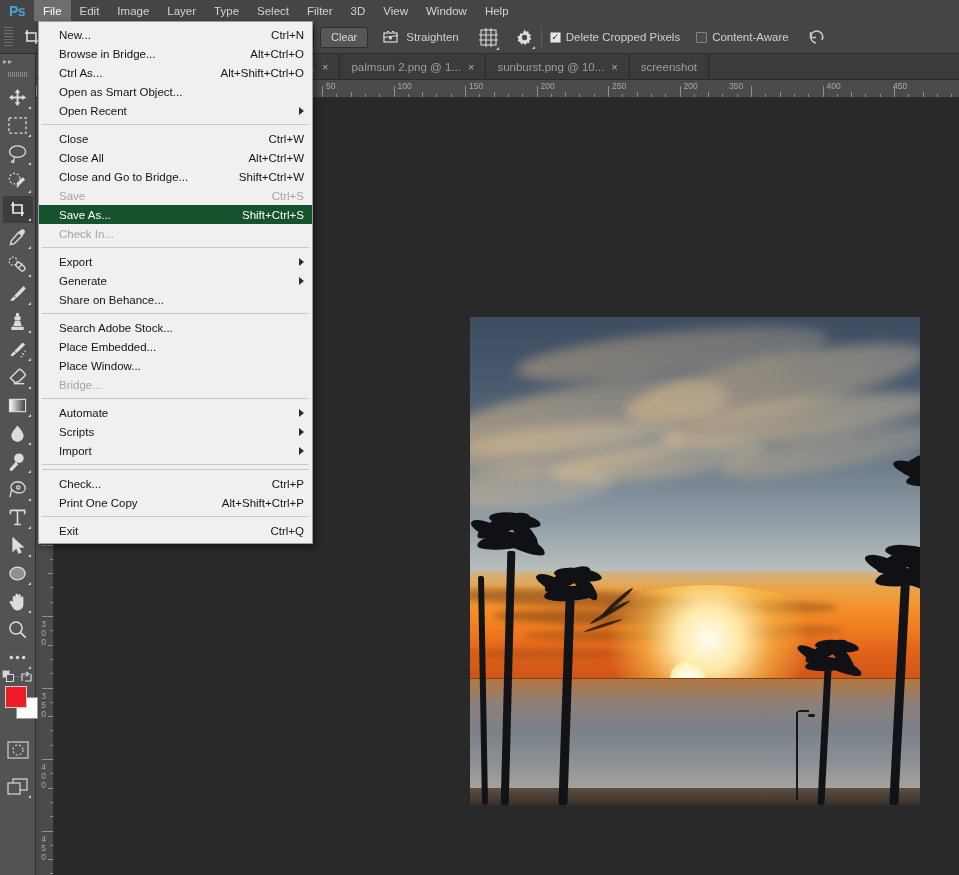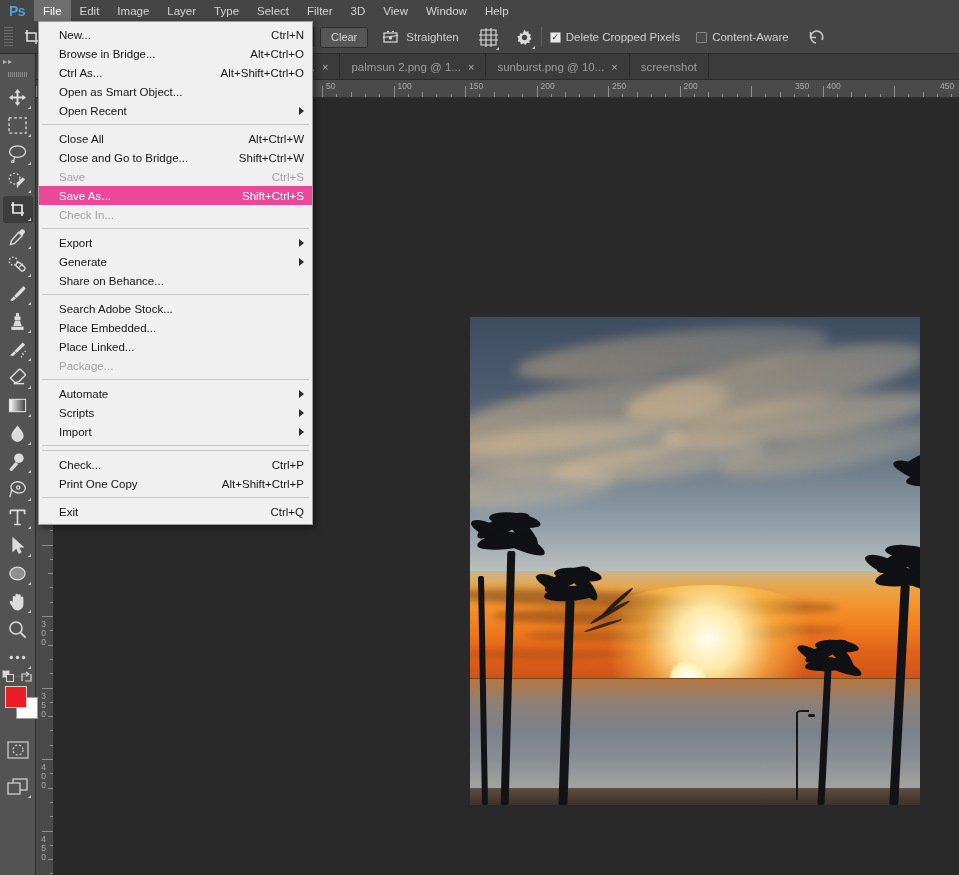--- a/index.html
+++ b/index.html
@@ -191,21 +191,21 @@
   #filemenu {
     position: absolute; top: 21px; left: 38px; width: 275px;
     background: #f0f0f0; border: 1px solid #9e9e9e;
     box-shadow: 2px 3px 7px rgba(0,0,0,.45); z-index: 50;
     padding: 3px 0 3px 0;
   }
   .mrow {
     position: relative; height: 19px; display: flex; align-items: center;
     padding: 0 8px 0 20px; font-size: 11.5px; color: #141414; white-space: nowrap;
   }
-  .mrow.hl { background: #ec4899; color: #ffffff; }
+  .mrow.hl { background: #14532d; color: #ffffff; }
   .mrow.dis { color: #a3a3a3; }
   .mrow .m-label { flex: 0 0 auto; }
   .mrow .m-accel { margin-left: auto; font-size: 11.5px; }
   .mrow.dis .m-accel { color: #a3a3a3; }
   .mrow .m-arrow {
     margin-left: auto; width: 0; height: 0;
     border-top: 4px solid transparent; border-bottom: 4px solid transparent;
     border-left: 5px solid #2b2b2b;
   }
   .msep { height: 1px; background: #c8c8c8; margin: 4px 3px; }
@@ -380,33 +380,33 @@
       <div class="h-tick" style="left: 600.6px; height: 5px;"></div>
       <div class="h-tick" style="left: 614.9px; height: 3px;"></div>
       <div class="h-tick" style="left: 629.2px; height: 3px;"></div>
       <div class="h-tick" style="left: 643.5px; height: 11px;"></div>
       <div class="h-num" style="left: 647.5px;">200</div>
       <div class="h-tick" style="left: 657.8px; height: 3px;"></div>
       <div class="h-tick" style="left: 672.1px; height: 5px;"></div>
       <div class="h-tick" style="left: 686.4px; height: 3px;"></div>
       <div class="h-tick" style="left: 700.7px; height: 3px;"></div>
       <div class="h-tick" style="left: 715px; height: 11px;"></div>
-      <div class="h-num" style="left: 759px;">350</div>
+      <div class="h-num" style="left: 693px;">350</div>
       <div class="h-tick" style="left: 729.3px; height: 3px;"></div>
       <div class="h-tick" style="left: 743.6px; height: 5px;"></div>
       <div class="h-tick" style="left: 757.9px; height: 3px;"></div>
       <div class="h-tick" style="left: 772.2px; height: 3px;"></div>
       <div class="h-tick" style="left: 786.5px; height: 11px;"></div>
       <div class="h-num" style="left: 790.5px;">400</div>
       <div class="h-tick" style="left: 800.8px; height: 3px;"></div>
       <div class="h-tick" style="left: 815.1px; height: 5px;"></div>
       <div class="h-tick" style="left: 829.4px; height: 3px;"></div>
       <div class="h-tick" style="left: 843.7px; height: 3px;"></div>
       <div class="h-tick" style="left: 858px; height: 11px;"></div>
-      <div class="h-num" style="left: 904px;">450</div>
+      <div class="h-num" style="left: 857px;">450</div>
       <div class="h-tick" style="left: 872.3px; height: 3px;"></div>
       <div class="h-tick" style="left: 886.6px; height: 5px;"></div>
       <div class="h-tick" style="left: 900.9px; height: 3px;"></div>
       <div class="h-tick" style="left: 915.2px; height: 3px;"></div>
     </div>
 
   <div id="vruler">
       <div class="v-tick" style="top: 518px; width: 11px;"></div>
       <div class="v-num" style="top: 522px;">3<br>0<br>0</div>
       <div class="v-tick" style="top: 532.3px; width: 3px;"></div>
@@ -801,20 +801,24 @@
       </div>
       <div class="mrow">
         <span class="m-label">Open as Smart Object...</span>
       </div>
       <div class="mrow">
         <span class="m-label">Open Recent</span>
         <span class="m-arrow"></span>
       </div>
       <div class="msep"></div>
       <div class="mrow">
+        <span class="m-label">Close</span>
+        <span class="m-accel">Ctrl+W</span>
+      </div>
+      <div class="mrow">
         <span class="m-label">Close All</span>
         <span class="m-accel">Alt+Ctrl+W</span>
       </div>
       <div class="mrow">
         <span class="m-label">Close and Go to Bridge...</span>
         <span class="m-accel">Shift+Ctrl+W</span>
       </div>
       <div class="mrow dis">
         <span class="m-label">Save</span>
         <span class="m-accel">Ctrl+S</span>
@@ -839,24 +843,24 @@
         <span class="m-label">Share on Behance...</span>
       </div>
       <div class="msep"></div>
       <div class="mrow">
         <span class="m-label">Search Adobe Stock...</span>
       </div>
       <div class="mrow">
         <span class="m-label">Place Embedded...</span>
       </div>
       <div class="mrow">
-        <span class="m-label">Place Linked...</span>
+        <span class="m-label">Place Window...</span>
       </div>
       <div class="mrow dis">
-        <span class="m-label">Package...</span>
+        <span class="m-label">Bridge...</span>
       </div>
       <div class="msep"></div>
       <div class="mrow">
         <span class="m-label">Automate</span>
         <span class="m-arrow"></span>
       </div>
       <div class="mrow">
         <span class="m-label">Scripts</span>
         <span class="m-arrow"></span>
       </div>

